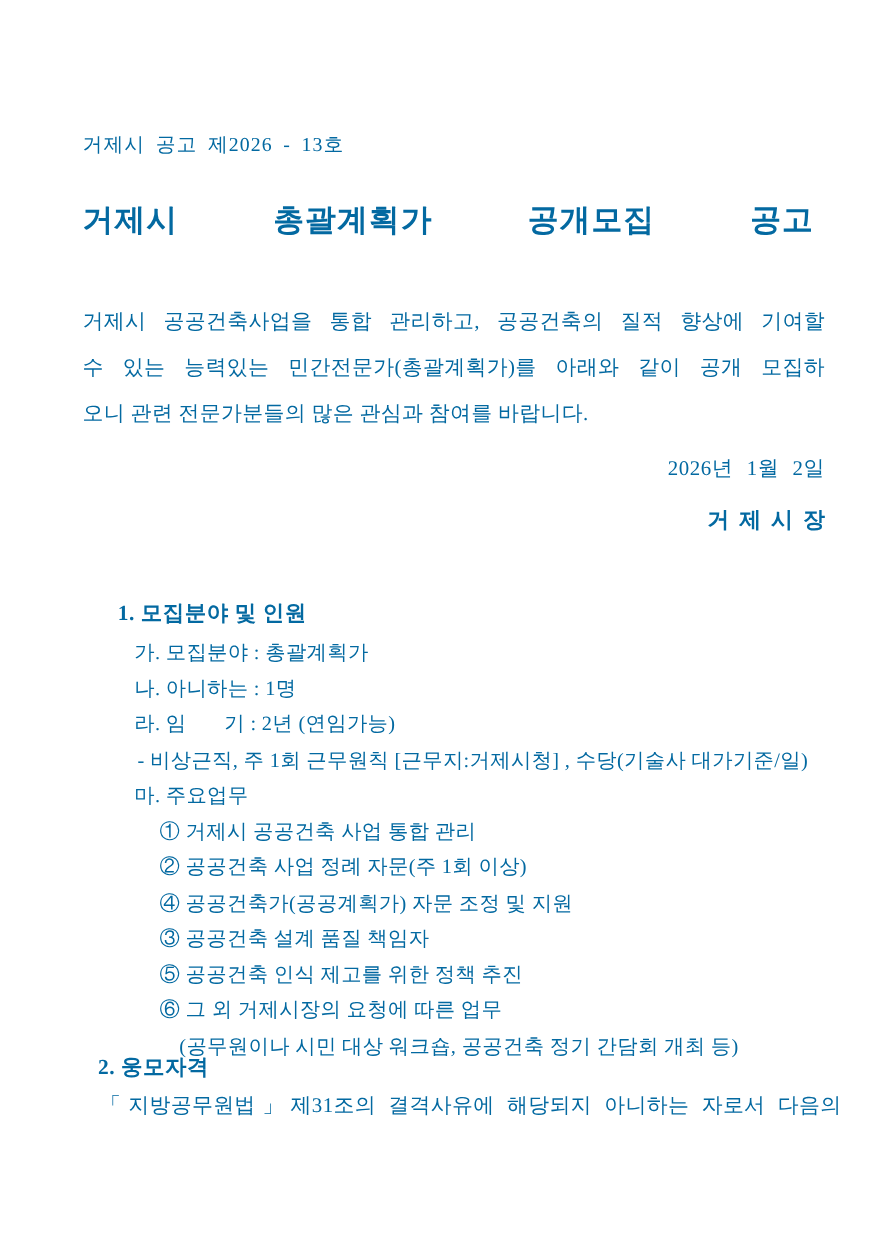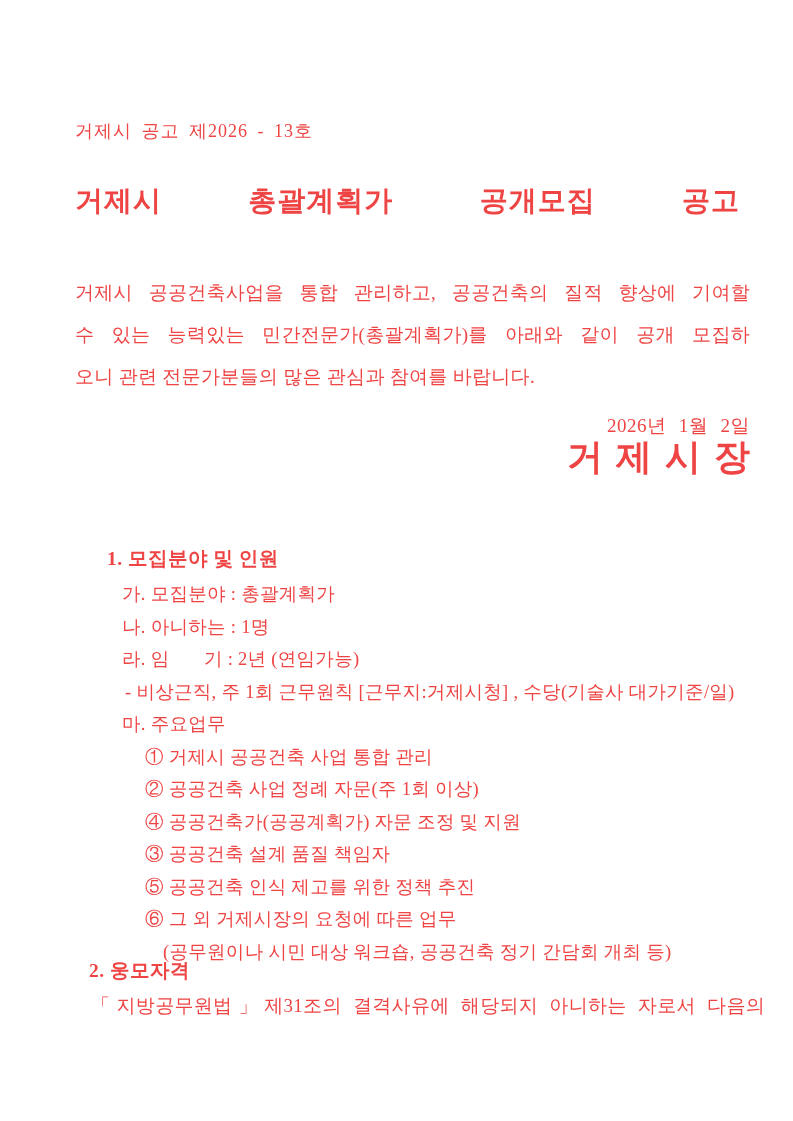--- a/index.html
+++ b/index.html
@@ -1,21 +1,21 @@
 <!DOCTYPE html>
 <html><head>
 <meta charset="utf-8">
 <style>
   html, body { margin: 0; padding: 0; background: #ffffff; }
   .page {
     position: relative;
     width: 793px;
     height: 1121px;
     background: #ffffff;
-    color: #ef4444;
+    color: #0369a1;
     font-family: "Liberation Serif", "DejaVu Serif", serif;
     overflow: hidden;
   }
   .notice-number {
     position: absolute;
     top: 119px; left: 75px;
     font-size: 18px;
     letter-spacing: 1px;
     word-spacing: 4px;
   }
@@ -43,22 +43,22 @@
   .intro .jline { text-align: justify; text-align-last: justify; }
   .date-line {
     position: absolute;
     top: 413px; right: 43px;
     font-size: 19px;
     word-spacing: 7px;
     letter-spacing: 0.5px;
   }
   .signer {
     position: absolute;
-    top: 433px; right: 41px;
-    font-size: 36px;
+    top: 459px; right: 41px;
+    font-size: 20px;
     font-weight: bold;
     letter-spacing: 2px;
     margin-left: 12px;
   }
   .section1 {
     position: absolute;
     top: 545px; left: 75px;
     width: 695px;
     font-size: 18.5px;
     margin-left: 32px;

